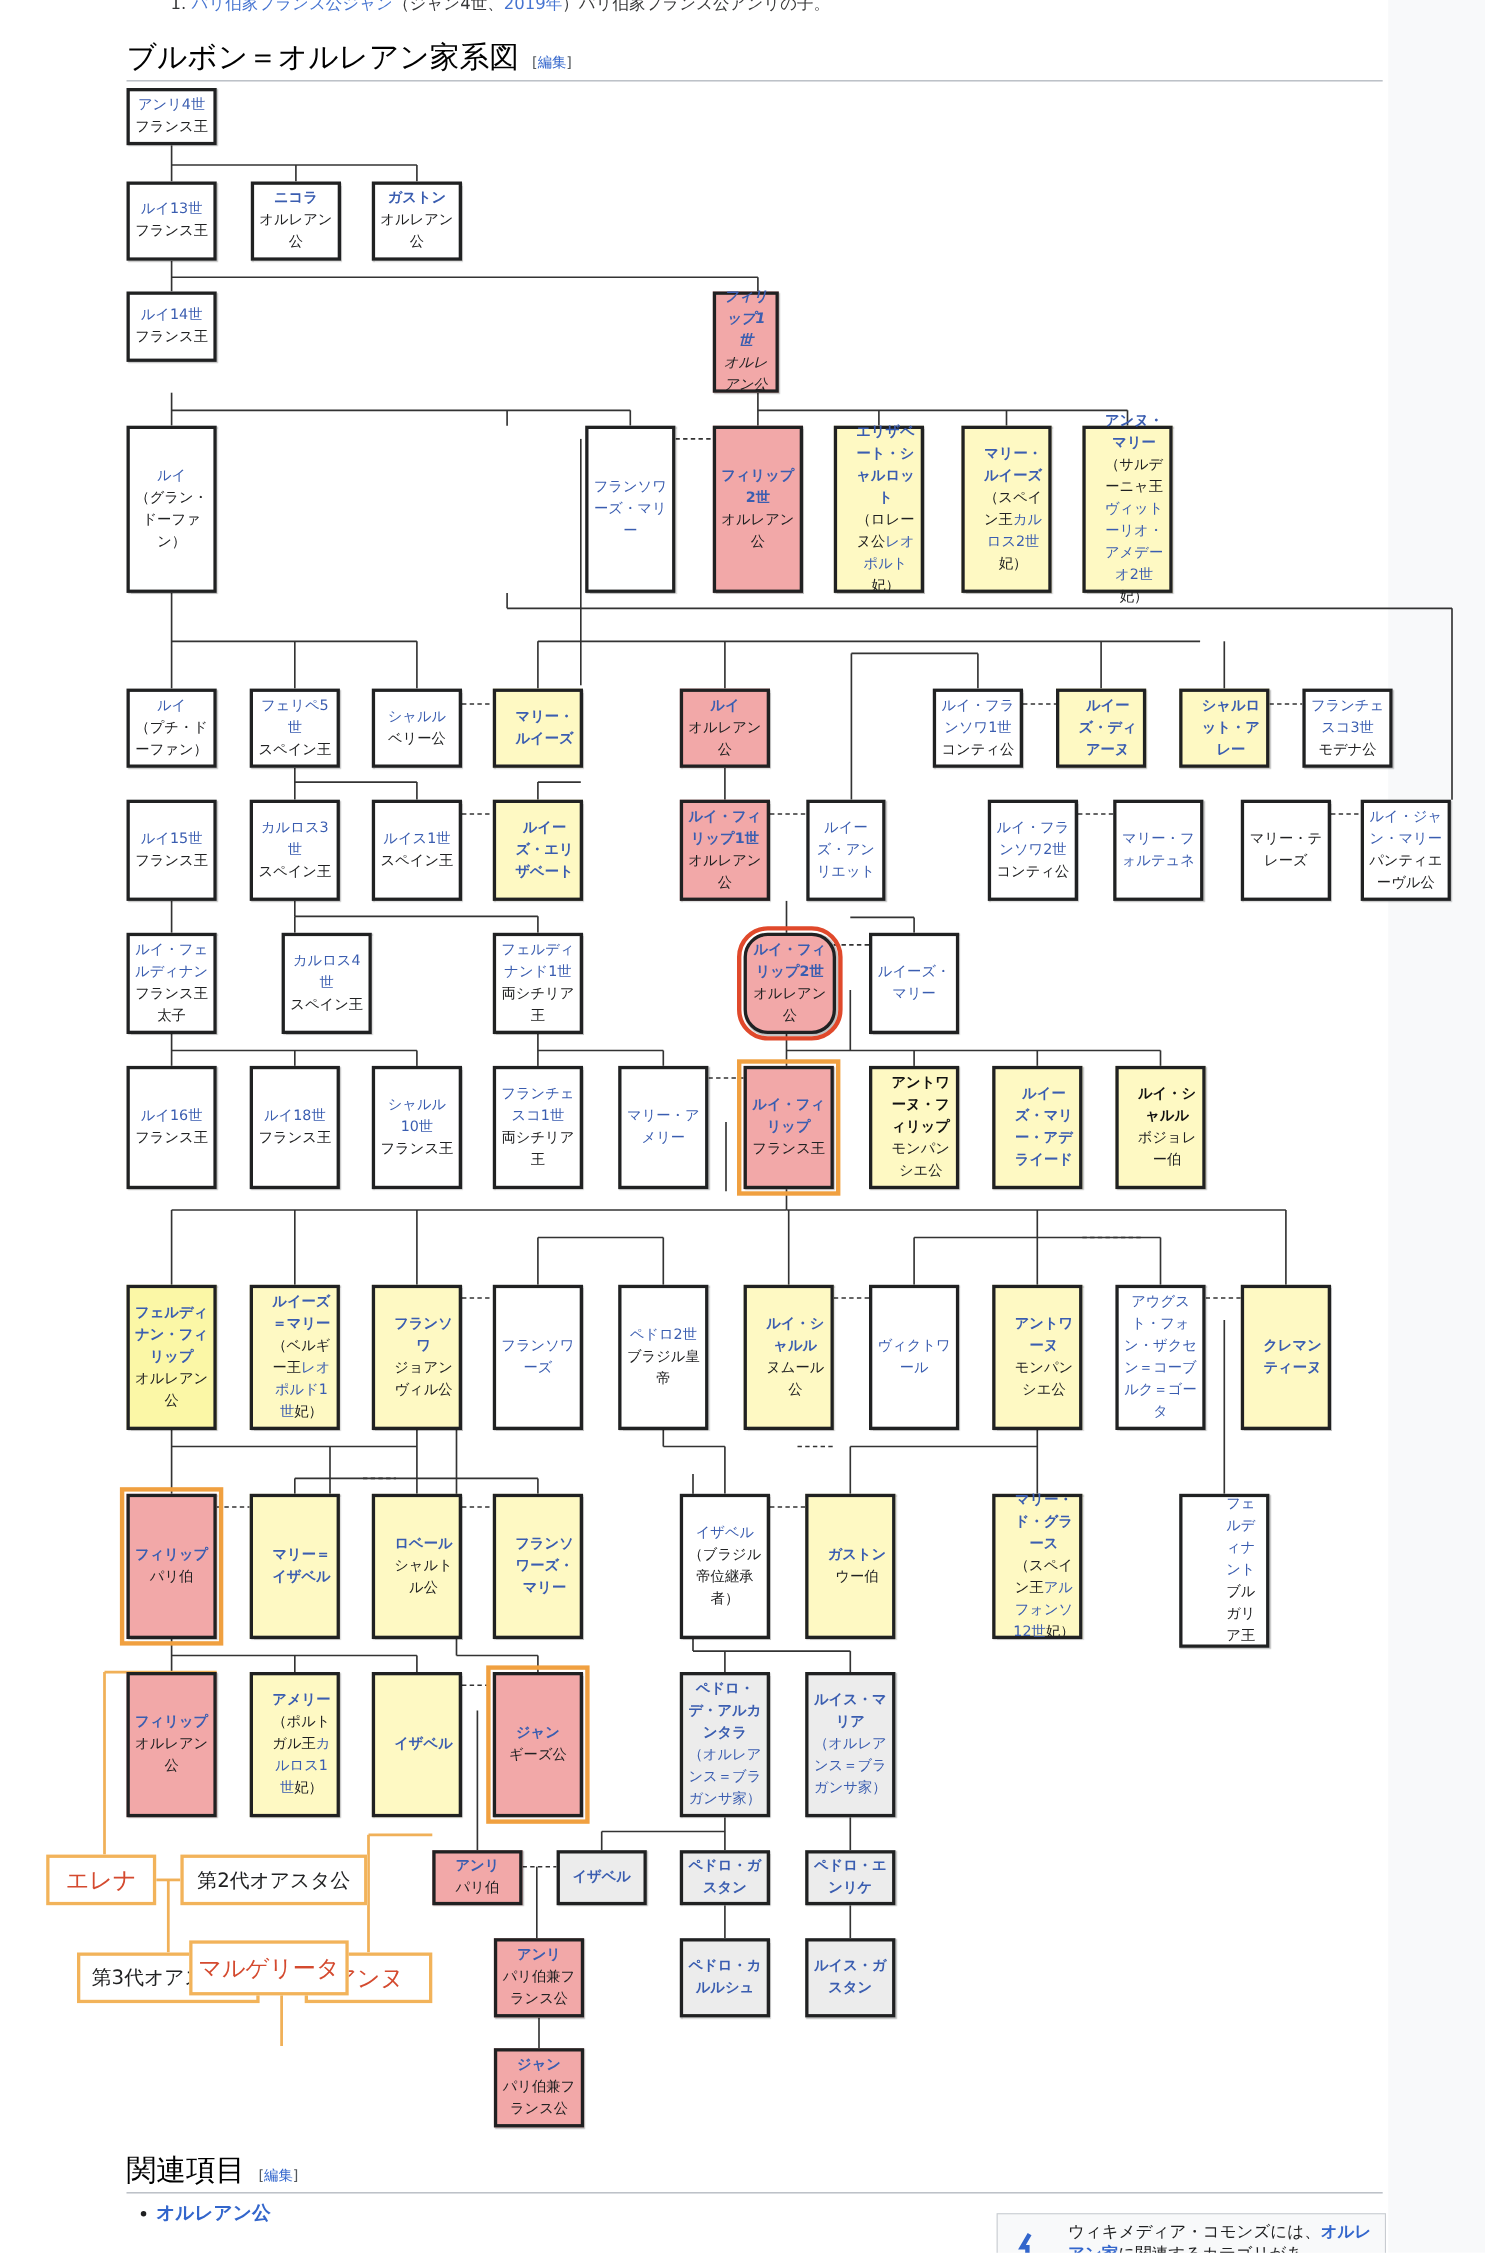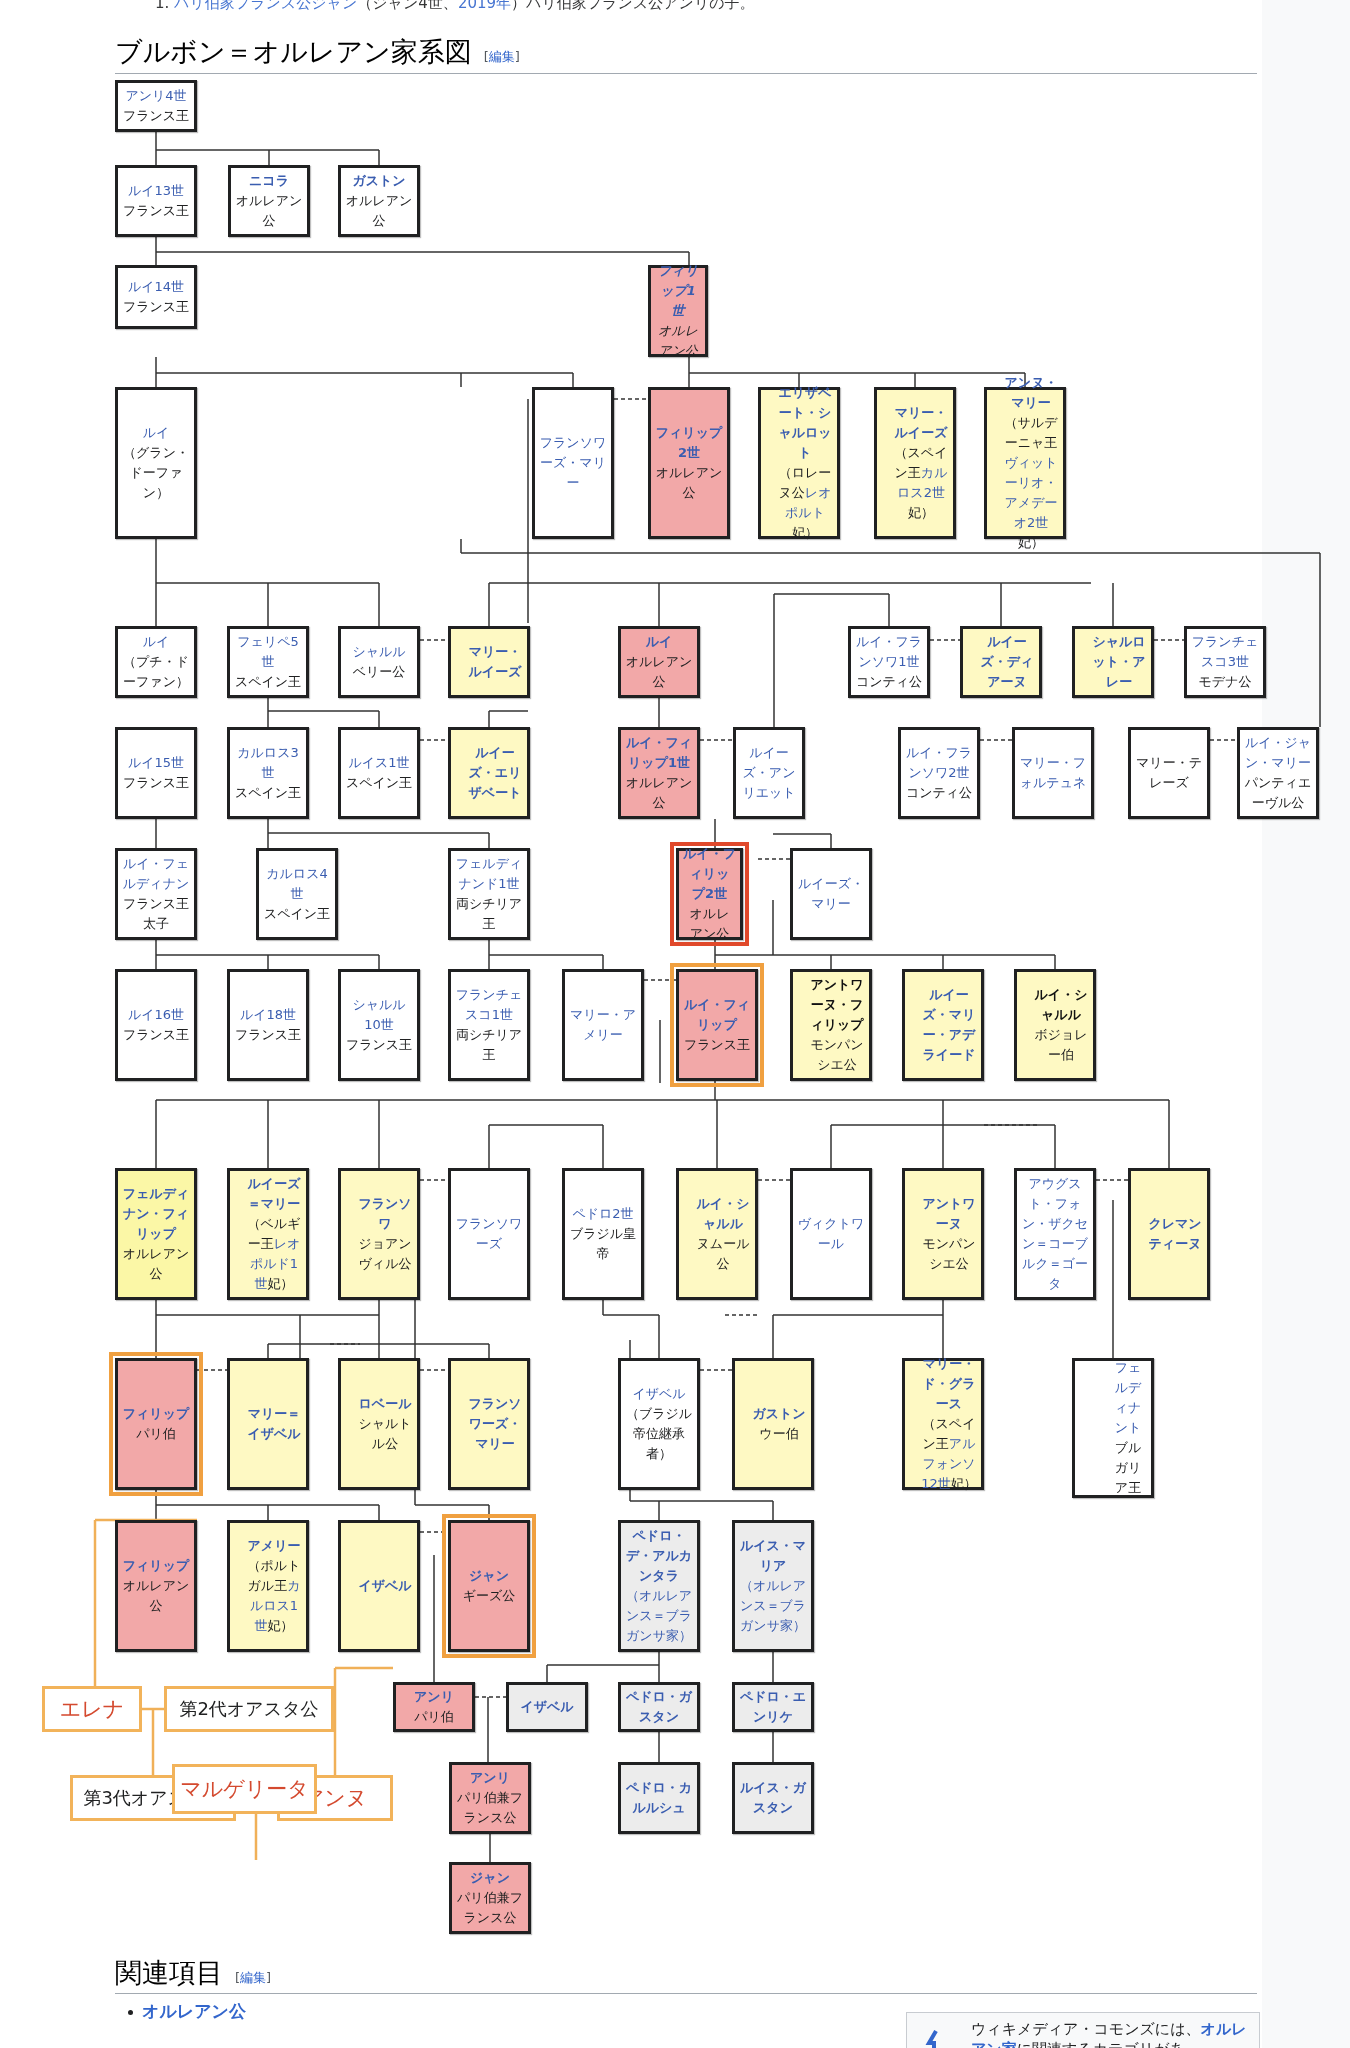--- a/index.html
+++ b/index.html
@@ -311,21 +311,21 @@
       <span class="tt">フランス王太子</span>
     </div>
     <div class="box" style="left: 227px; top: 848px; width: 82px; height: 92px; margin-left: 29px;">
       <a class="nm">カルロス4世</a>
       <span class="tt">スペイン王</span>
     </div>
     <div class="box" style="left: 448px; top: 848px; width: 82px; height: 92px;">
       <a class="nm">フェルディナンド1世</a>
       <span class="tt">両シチリア王</span>
     </div>
-    <div class="box pink hl-red" style="left: 676px; top: 848px; width: 67px; height: 92px;">
+    <div class="box pink hl-red" style="left: 676px; top: 848px; width: 84px; height: 92px; border-radius: 22px;">
       <a class="nm b">ルイ・フィリップ2世</a>
       <span class="tt">オルレアン公</span>
     </div>
     <div class="box" style="left: 790px; top: 848px; width: 82px; height: 92px;">
       <a class="nm">ルイーズ・マリー</a>
     </div>
     <div class="box" style="left: 115px; top: 969px; width: 82px; height: 112px;">
       <a class="nm">ルイ16世</a>
       <span class="tt">フランス王</span>
     </div>

